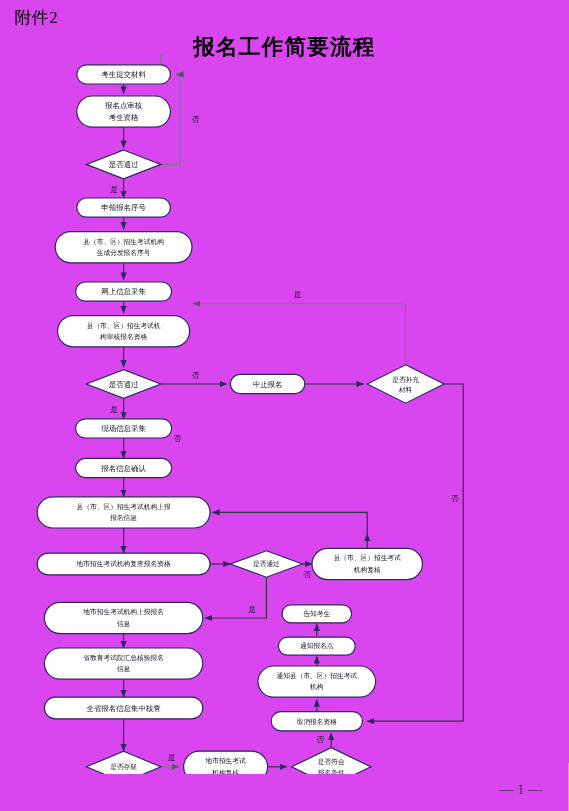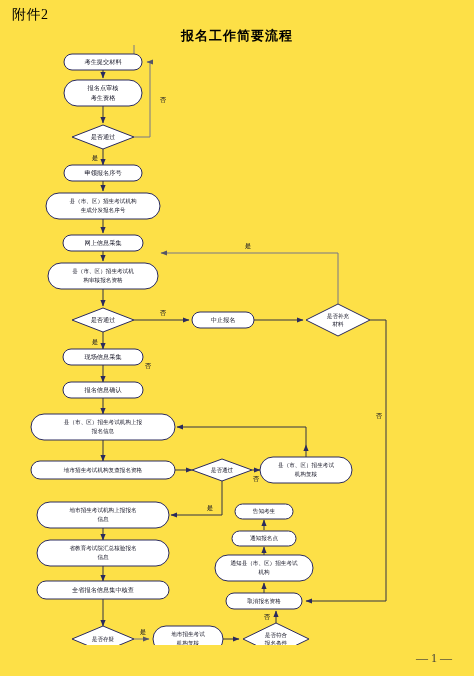--- a/index.html
+++ b/index.html
@@ -4,21 +4,21 @@
 <style>
   html, body {
     margin: 0;
     padding: 0;
     background: #ffffff;
   }
   #page {
     position: relative;
     width: 474px;
     height: 676px;
-    background: #fde047;
+    background: #d946ef;
     overflow: hidden;
     font-family: "Liberation Sans", "DejaVu Sans", sans-serif;
   }
   #attachment-label {
     position: absolute;
     left: 12px;
     top: 6px;
     font-family: "Liberation Serif", "DejaVu Serif", serif;
     font-size: 14px;
     color: #000000;
@@ -26,21 +26,21 @@
     white-space: nowrap;
   }
   #doc-title {
     position: absolute;
     left: 0;
     top: 27px;
     width: 474px;
     text-align: center;
     font-family: "Liberation Serif", "DejaVu Serif", serif;
     font-weight: bold;
-    font-size: 13px;
+    font-size: 18px;
     letter-spacing: 1px;
     color: #000000;
   }
   #page-number {
     position: absolute;
     left: 0;
     bottom: 10px;
     width: 474px;
     text-align: right;
     padding-right: 22px;

